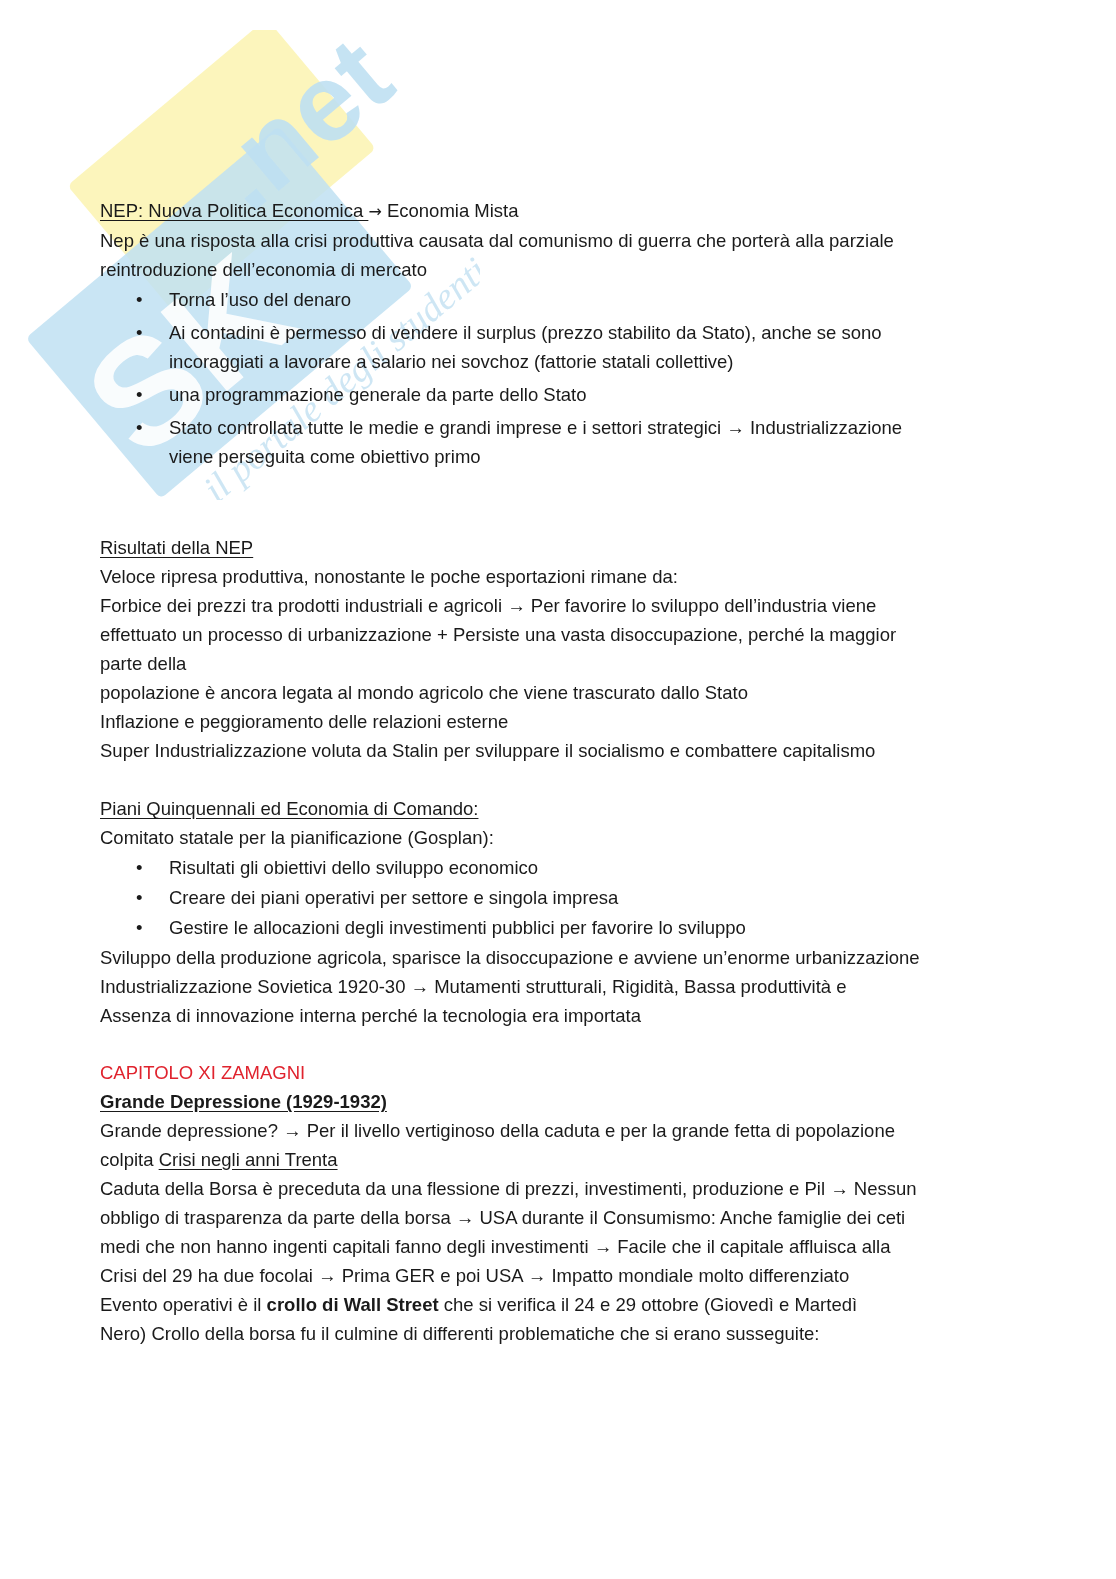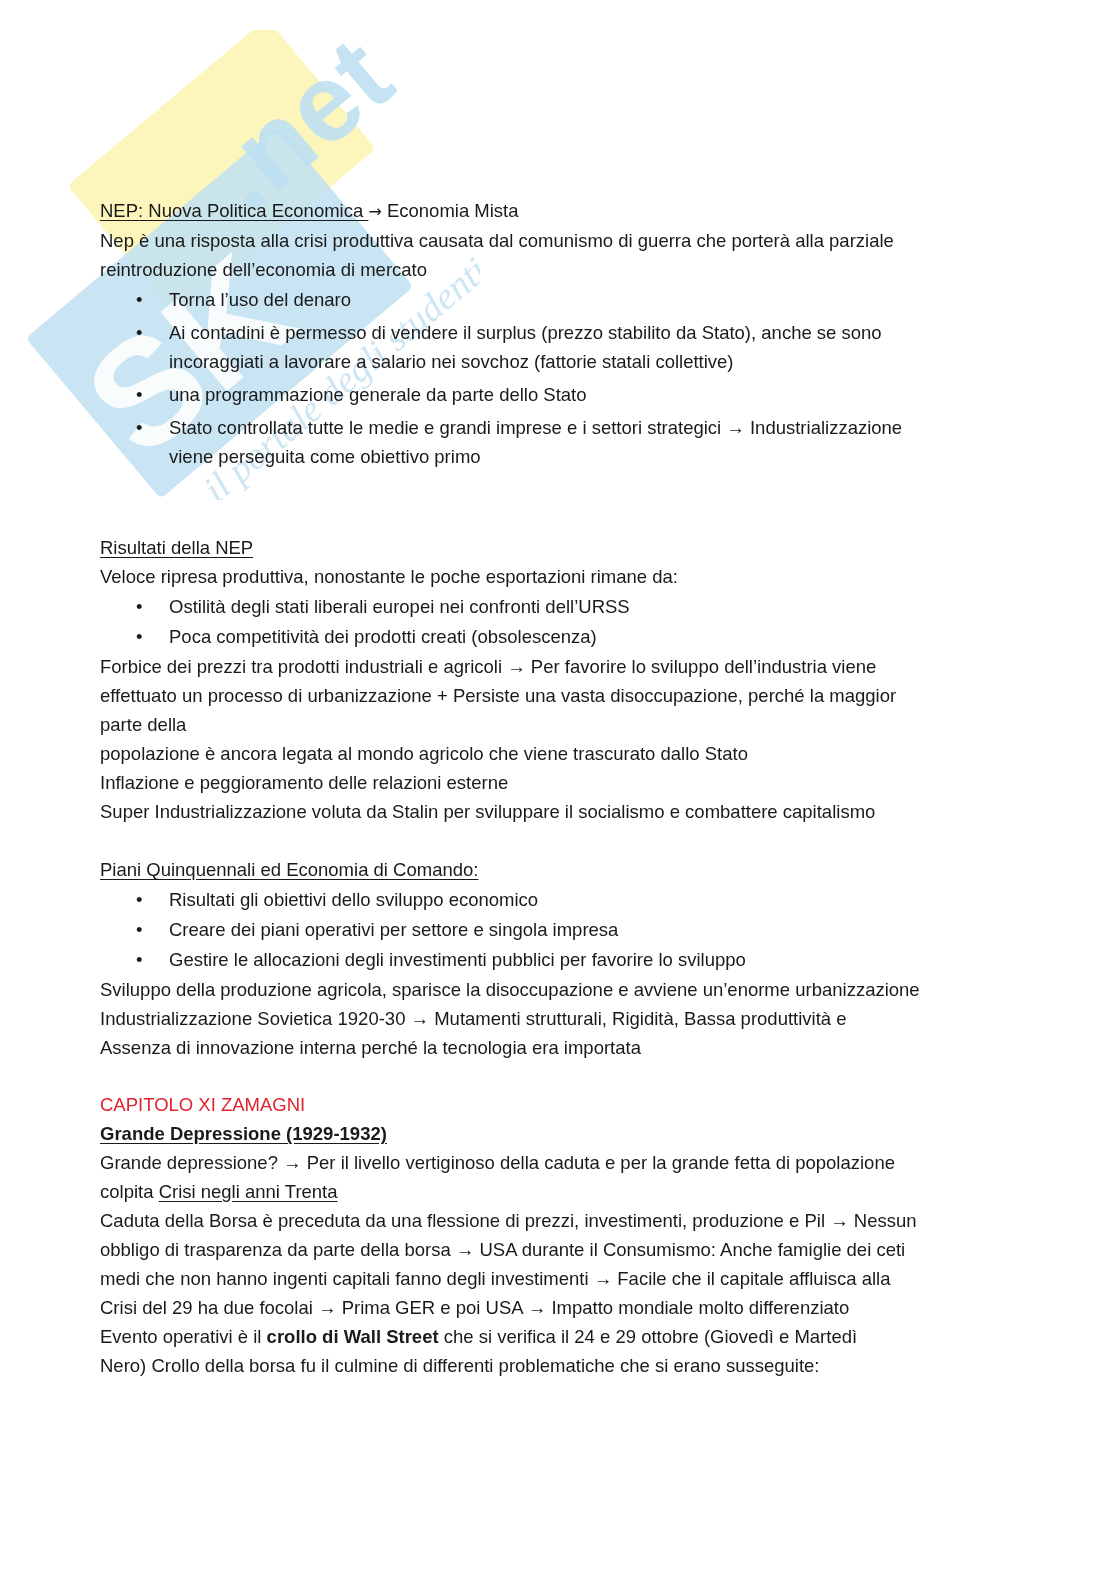--- a/index.html
+++ b/index.html
@@ -90,34 +90,31 @@
     <li>
       <div class="line">Stato controllata tutte le medie e grandi imprese e i settori strategici → Industrializzazione</div>
       <div class="line">viene perseguita come obiettivo primo</div>
     </li>
   </ul>
 
   <div class="gap-lg"></div>
 
   <div class="line u">Risultati della NEP</div>
   <div class="line">Veloce ripresa produttiva, nonostante le poche esportazioni rimane da:</div>
-  <ul class="bullets">
-    <li>Ostilità degli stati liberali europei nei confronti dell’URSS</li>
-    <li>Poca competitività dei prodotti creati (obsolescenza)</li>
-  </ul>
   <div class="line">Forbice dei prezzi tra prodotti industriali e agricoli → Per favorire lo sviluppo dell’industria viene</div>
   <div class="line">effettuato un processo di urbanizzazione + Persiste una vasta disoccupazione, perché la maggior</div>
   <div class="line">parte della</div>
   <div class="line">popolazione è ancora legata al mondo agricolo che viene trascurato dallo Stato</div>
   <div class="line">Inflazione e peggioramento delle relazioni esterne</div>
   <div class="line">Super Industrializzazione voluta da Stalin per sviluppare il socialismo e combattere capitalismo</div>
 
   <div class="gap-md"></div>
 
   <div class="line u">Piani Quinquennali ed Economia di Comando:</div>
+  <div class="line">Comitato statale per la pianificazione (Gosplan):</div>
   <ul class="bullets">
     <li>Risultati gli obiettivi dello sviluppo economico</li>
     <li>Creare dei piani operativi per settore e singola impresa</li>
     <li>Gestire le allocazioni degli investimenti pubblici per favorire lo sviluppo</li>
   </ul>
   <div class="line">Sviluppo della produzione agricola, sparisce la disoccupazione e avviene un’enorme urbanizzazione</div>
   <div class="line">Industrializzazione Sovietica 1920-30 → Mutamenti strutturali, Rigidità, Bassa produttività e</div>
   <div class="line">Assenza di innovazione interna perché la tecnologia era importata</div>
 
   <div class="gap-md" style="height:20px"></div>

